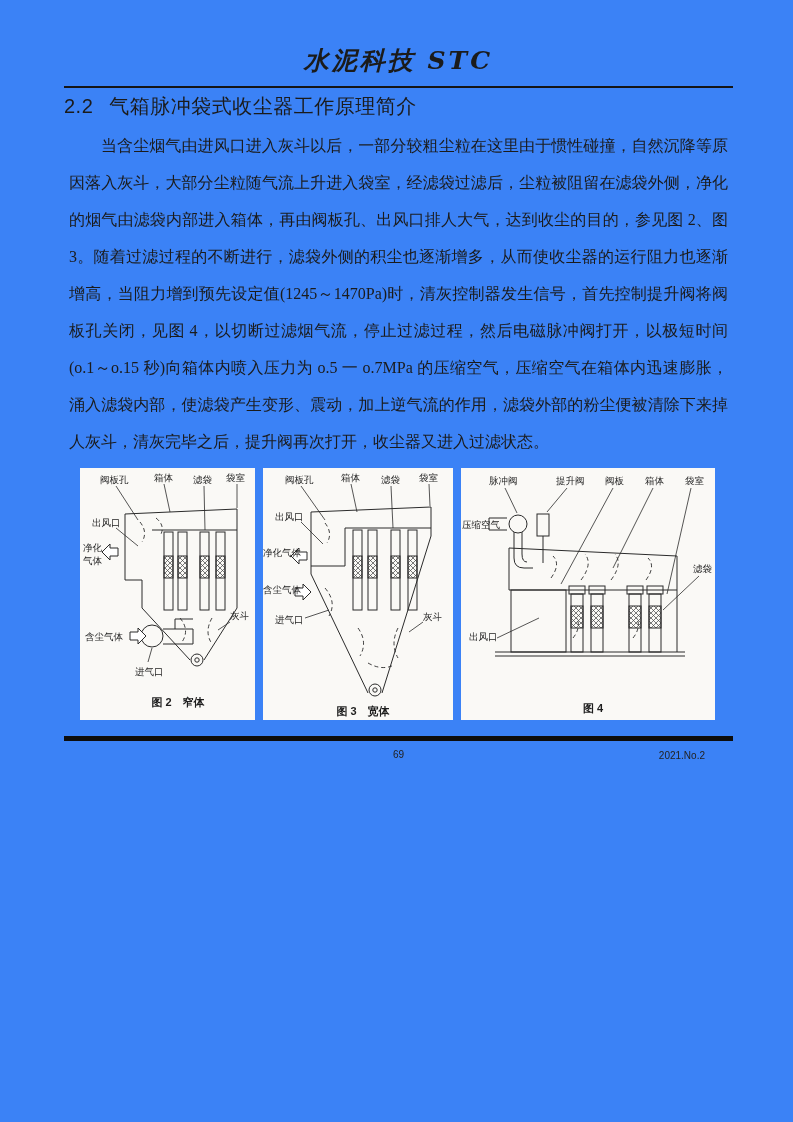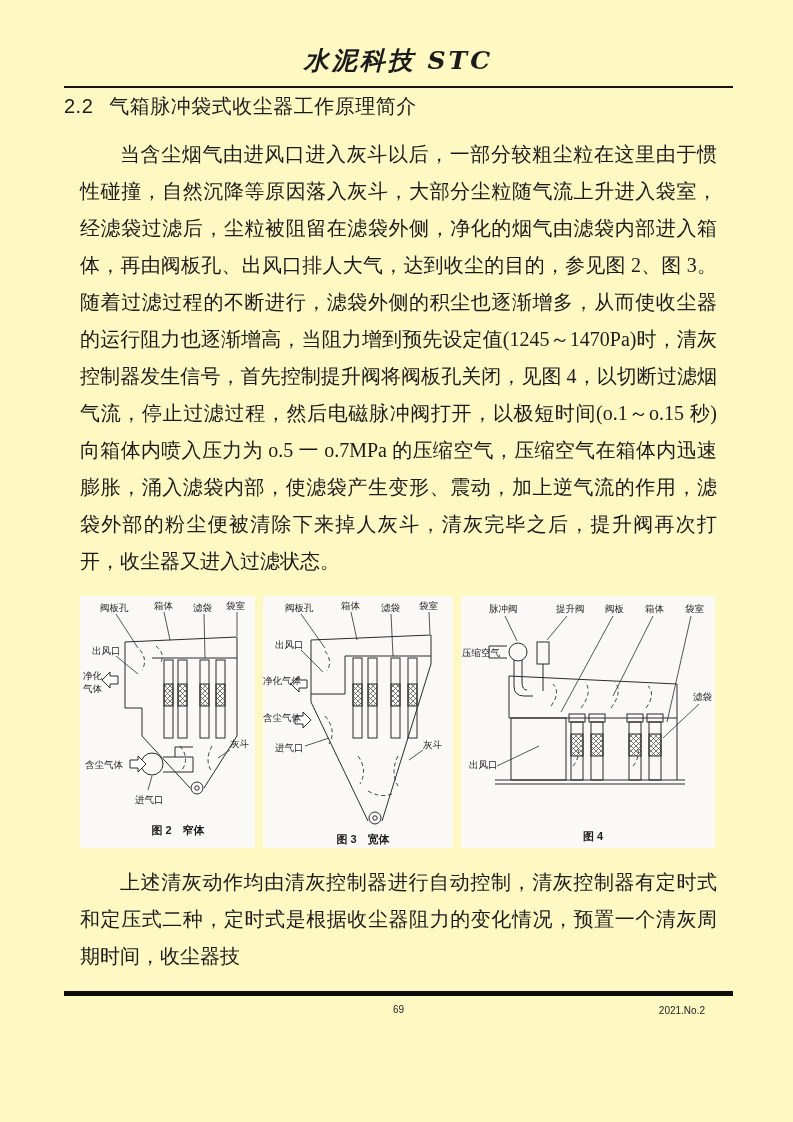--- a/index.html
+++ b/index.html
@@ -1,22 +1,22 @@
 <!DOCTYPE html>
 <html><head>
 <meta charset="utf-8">
 <style>
   html,body{margin:0;padding:0;background:#ffffff;}
   body{width:793px;height:1122px;font-family:"Liberation Serif","DejaVu Serif",serif;color:#1b1b1b;}
-  .page{position:relative;width:793px;height:1122px;box-sizing:border-box;padding:34px 60px 0 64px;overflow:hidden;background:#fef9c3;}
+  .page{position:relative;width:793px;height:1122px;box-sizing:border-box;padding:34px 60px 0 64px;overflow:hidden;background:#3b82f6;}
   .journal-title{text-align:center;font-family:"DejaVu Serif","Liberation Serif",serif;font-style:italic;font-weight:bold;font-size:25px;letter-spacing:3px;margin-top:10px;}
   .header-rule{height:2px;background:#151515;margin-top:9px;}
   .section-heading{font-family:"Liberation Sans","DejaVu Sans",sans-serif;font-weight:normal;font-size:20px;margin:5px 0 7px 0;letter-spacing:0.5px;}
   .section-heading .sec-title{margin-left:16px;}
-  .body-para{font-size:20px;line-height:37px;text-align:justify;margin:16px;text-indent:2em;}
+  .body-para{font-size:16px;line-height:37px;text-align:justify;margin:5px;text-indent:2em;}
   .figures-row{display:flex;align-items:center;gap:8px;margin:8px 0 4px 16px;}
   .fig{background:#faf9f6;flex:0 0 auto;}
   .fig text{font-family:"Liberation Sans","DejaVu Sans",sans-serif;font-size:9.5px;fill:#1d1d1d;}
   .fig text.cap{font-size:11px;font-weight:bold;}
   .footer-rule{height:5px;background:#0d0d0d;margin-top:16px;}
   .footer-row{position:relative;height:22px;margin-top:8px;font-family:"Liberation Sans","DejaVu Sans",sans-serif;font-size:10px;color:#222;}
   .page-number{position:absolute;left:0;right:0;text-align:center;}
   .issue{position:absolute;right:28px;top:1px;}
 </style>
 </head>
@@ -191,21 +191,20 @@
       <text x="144" y="16">阀板</text>
       <text x="184" y="16">箱体</text>
       <text x="224" y="16">袋室</text>
       <text x="1" y="60">压缩空气</text>
       <text x="232" y="104">滤袋</text>
       <text x="8" y="172">出风口</text>
       <text x="132" y="244" class="cap" text-anchor="middle">图 4</text>
     </svg>
   </div>
 
-  <p class="body-para">上述清灰动作均由清灰控制器进行自动控制，清灰控制器有定时式和定压式二种，定时式是根据收尘器阻力的变化情况，预置一个清灰周期时间，收尘器技</p>
 
   <div class="footer-rule"></div>
   <div class="footer-row">
     <span class="page-number">69</span>
     <span class="issue">2021.No.2</span>
   </div>
 
 </div>
 
 </body></html>

